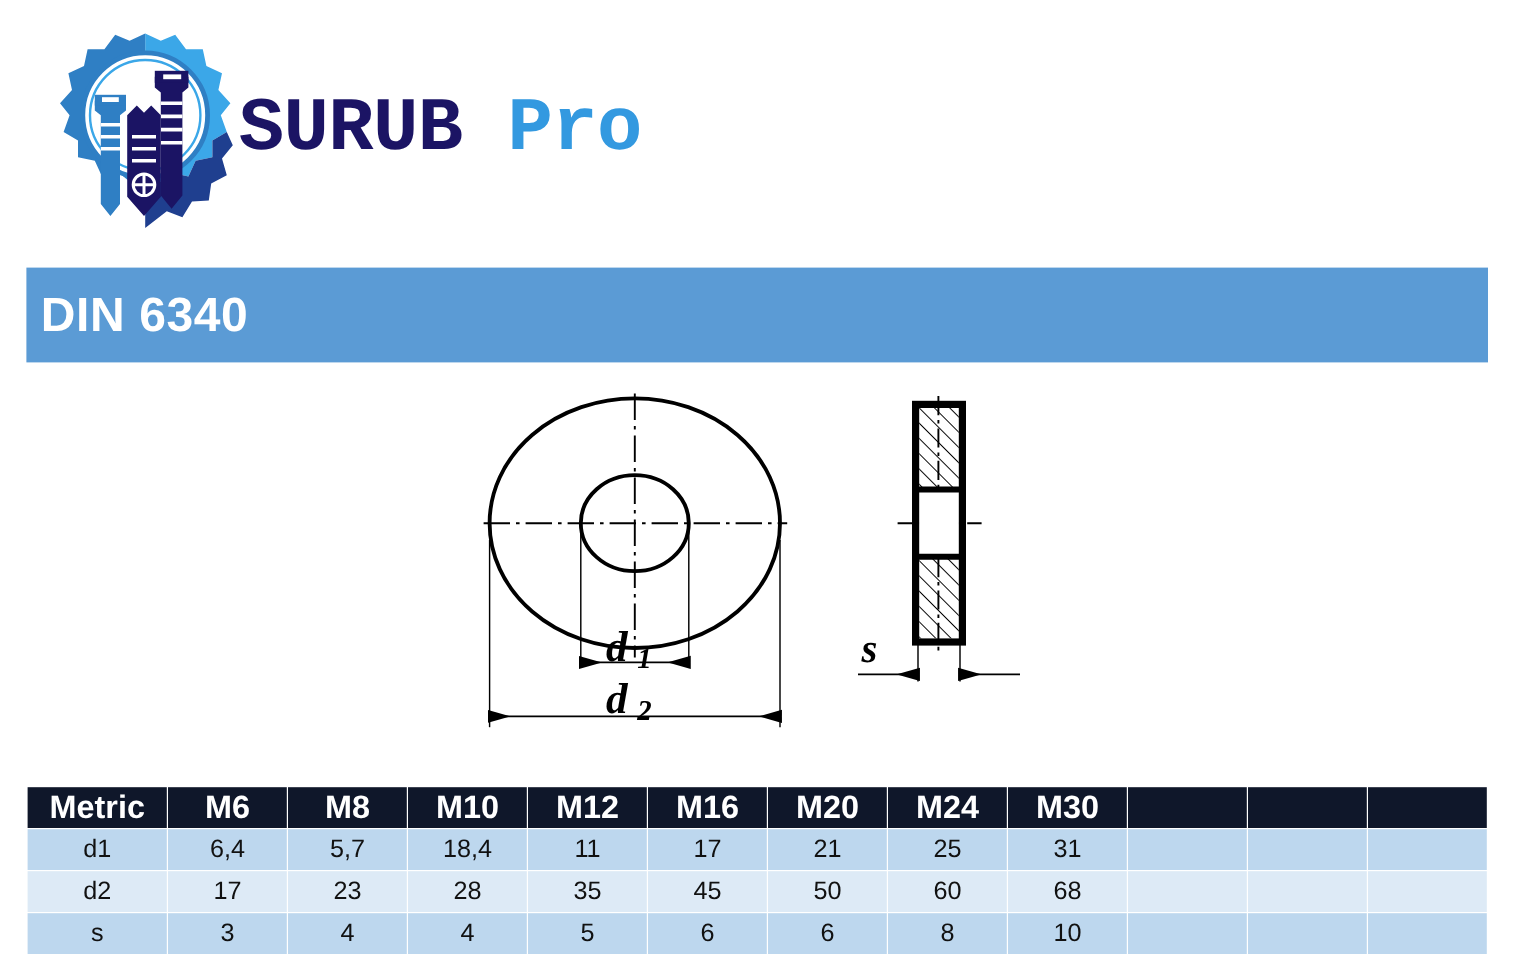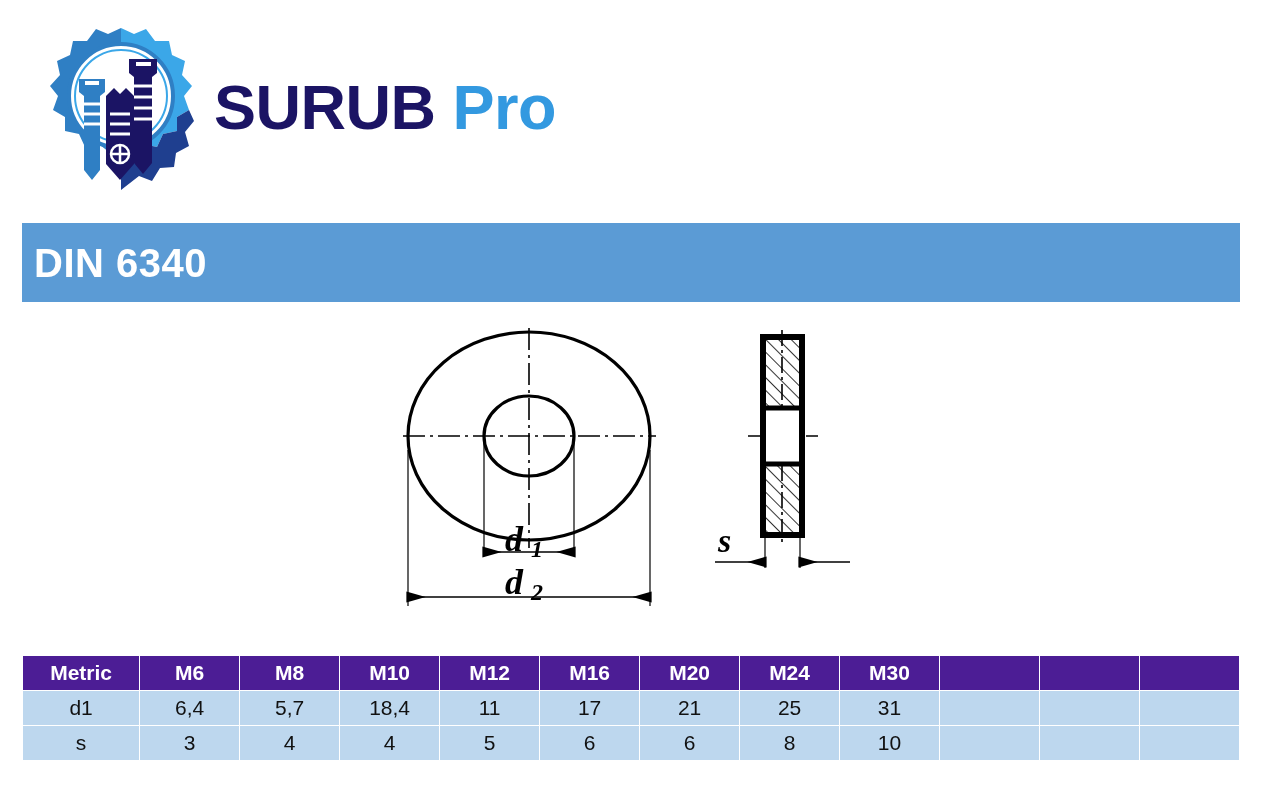--- a/index.html
+++ b/index.html
@@ -18,21 +18,22 @@
   }
 
   
   #brand-header {
     position: absolute;
     left: 42px;
     top: 22px;
     height: 170px;
     display: flex;
     align-items: center;
-    gap: 18px;
+    gap: 3px;
+    font-family: Liberation Mono, monospace;
   }
   #brand-logo-mark {
     width: 158px;
     height: 166px;
     flex: none;
     display: block;
   }
   #brand-wordmark {
     font-size: 63px;
     font-weight: bold;
@@ -95,24 +96,24 @@
     height: 34px;
     padding: 0;
     text-align: center;
     vertical-align: middle;
     font-size: 21px;
     line-height: 34px;
     overflow: hidden;
     white-space: nowrap;
   }
   table.spec-table thead th {
-    background: #4c1d95;
+    background: #0f172a;
     color: #ffffff;
     font-weight: bold;
-    font-size: 21px;
+    font-size: 27px;
   }
   table.spec-table tbody tr.row-odd td {
     background: #bdd7ee;
     color: #111111;
     margin-top: 32px;
   }
   table.spec-table tbody tr.row-even td {
     background: #ddeaf6;
     color: #111111;
   }
@@ -292,20 +293,34 @@
         <td>18,4</td>
         <td>11</td>
         <td>17</td>
         <td>21</td>
         <td>25</td>
         <td>31</td>
         <td></td>
         <td></td>
         <td></td>
       </tr>
+      <tr class="row-even">
+        <td>d2</td>
+        <td>17</td>
+        <td>23</td>
+        <td>28</td>
+        <td>35</td>
+        <td>45</td>
+        <td>50</td>
+        <td>60</td>
+        <td>68</td>
+        <td></td>
+        <td></td>
+        <td></td>
+      </tr>
       <tr class="row-odd">
         <td>s</td>
         <td>3</td>
         <td>4</td>
         <td>4</td>
         <td>5</td>
         <td>6</td>
         <td>6</td>
         <td>8</td>
         <td>10</td>

